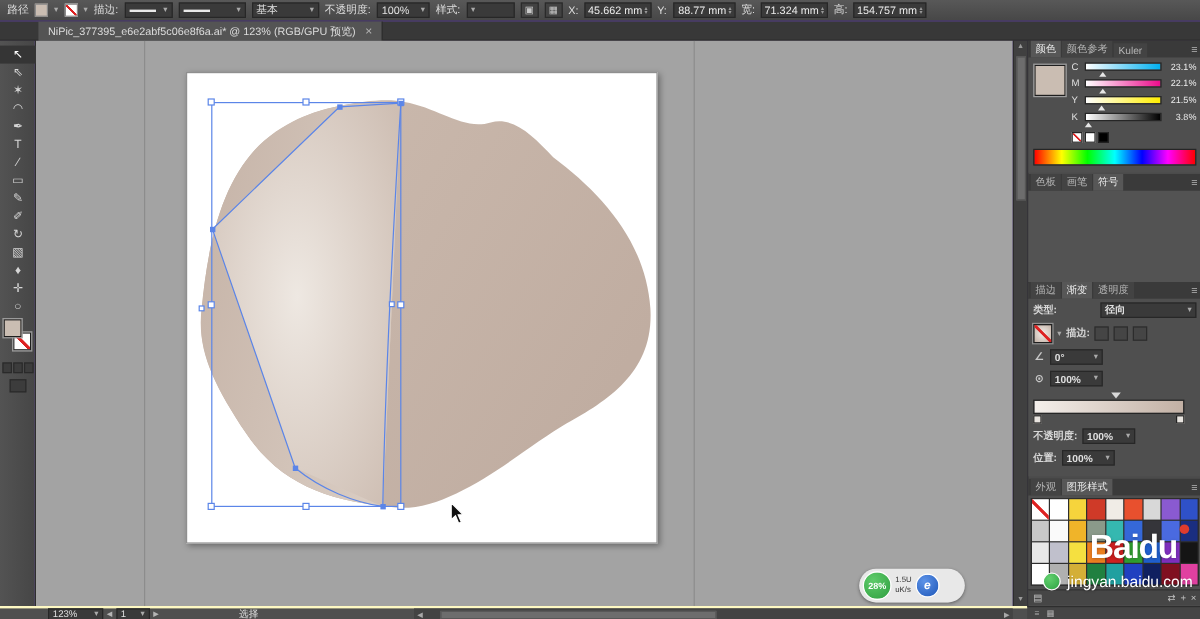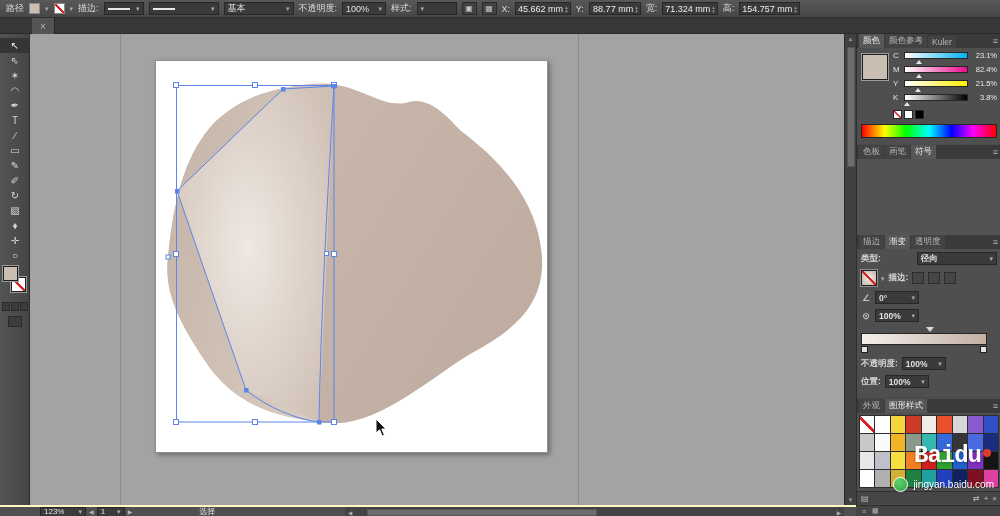--- a/index.html
+++ b/index.html
@@ -10,21 +10,21 @@
   
   .control-bar { position:absolute; top:0; left:0; width:1000px; height:18px;
     background:linear-gradient(#585858,#474747); border-bottom:1px solid #2e2e2e;
     display:flex; align-items:center; gap:5px; padding:0 6px; font-size:9px; white-space:nowrap; }
   .cb-label { color:#dedede; }
   .mini-swatch { width:11px; height:11px; border:1px solid #8a8a8a; background:#cabdb2; display:inline-block; }
   .none-swatch { background:#fff linear-gradient(45deg, transparent 42%, #d22 44%, #d22 56%, transparent 58%); }
   .dd { background:#3a3a3a; border:1px solid #272727; height:13px; display:inline-flex; align-items:center;
     justify-content:space-between; gap:3px; padding:0 3px; color:#e0e0e0; }
   .caret { font-size:7px; color:#aaa; line-height:1; }
-  .w40{width:40px}.w44{width:44px}.w56{width:70px}
+  .w40{width:40px}.w44{width:44px}.w56{width:56px}
   .line-preview { display:inline-block; width:22px; height:2px; background:#e8e8e8; }
   .icon-btn { width:15px; height:13px; background:#424242; border:1px solid #2a2a2a; color:#c8c8c8;
     display:inline-flex; align-items:center; justify-content:center; font-size:8px; }
   .field { background:#3a3a3a; border:1px solid #272727; height:13px; min-width:52px;
     display:inline-flex; align-items:center; justify-content:flex-end; gap:2px; padding:0 2px; color:#ececec; }
   .spin { display:inline-flex; flex-direction:column; font-size:5px; line-height:4px; color:#999; }
 
   
   .tab-bar { position:absolute; top:18px; left:0; width:1000px; height:16px; background:#383838; border-bottom:1px solid #2b2b2b; }
   .doc-tab { position:absolute; left:32px; top:0; height:16px; background:#545454; border-right:1px solid #272727;
@@ -134,24 +134,24 @@
   .net-widget { position:absolute; left:716px; top:474px; width:88px; height:28px; z-index:50;
     background:rgba(238,238,238,0.92); border-radius:14px; box-shadow:0 1px 3px rgba(0,0,0,0.4);
     display:flex; align-items:center; gap:3px; padding:2px 3px; }
   .net-circle { width:24px; height:24px; border-radius:50%; background:radial-gradient(circle at 35% 30%, #5ecb6a, #2e9e3f);
     color:#fff; font-size:7.5px; font-weight:bold; display:flex; align-items:center; justify-content:center; border:1px solid #fff; }
   .net-stats { display:flex; flex-direction:column; font-size:6.5px; line-height:8px; color:#333; }
   .net-globe { width:20px; height:20px; border-radius:50%; background:radial-gradient(circle at 35% 30%, #5d93e8, #1d56b8);
     color:#fff; font-size:10px; font-weight:bold; font-style:italic; display:flex; align-items:center; justify-content:center; border:1px solid #fff; }
 
   .watermark { position:absolute; right:6px; bottom:24px; z-index:60; text-align:right; color:#fff; }
-  .wm-line1 { font-size:24px; font-weight:bold; letter-spacing:-1px; line-height:38px;
-    text-shadow:0 1px 3px rgba(0,0,0,0.25); display:flex; align-items:flex-end; justify-content:flex-end;font-family:Liberation Mono, monospace; }
+  .wm-line1 { font-size:28px; font-weight:bold; letter-spacing:-1px; line-height:38px;
+    text-shadow:0 1px 3px rgba(0,0,0,0.25); display:flex; align-items:flex-start; justify-content:flex-end; }
   .wm-dot { width:8px; height:8px; border-radius:50%; background:#e03c2d; display:inline-block; margin:0 3px 18px 2px; }
-  .wm-line2 { display:flex; align-items:center; justify-content:flex-end; gap:5px; font-size:10px; margin-top:2px;
+  .wm-line2 { display:flex; align-items:center; justify-content:flex-end; gap:5px; font-size:13px; margin-top:2px;
     text-shadow:0 1px 2px rgba(0,0,0,0.3); }
   .wm-green { width:15px; height:15px; border-radius:50%; background:radial-gradient(circle at 35% 30%, #62d06e, #2fa243); display:inline-block; border:1px solid #fff; }
 </style>
 </head>
 <body>
 
 <div id="app">
 
   <div class="control-bar">
     <span class="cb-label">路径</span>
@@ -212,20 +212,21 @@
         <span>154.757 mm</span>
         <span class="spin">
           <span>▴</span>
           <span>▾</span>
         </span>
       </span>
   </div>
 
   <div class="tab-bar">
     <div class="doc-tab">
+      <span>NiPic_377395_e6e2abf5c06e8f6a.ai* @ 123% (RGB/GPU 预览)</span>
       <span class="tab-close">×</span>
     </div>
   </div>
 
   <div class="toolbar">
     <div style="padding-top:4px;">
         <div class="tool active">↖</div>
         <div class="tool">⇖</div>
         <div class="tool">✶</div>
         <div class="tool">◠</div>
@@ -336,21 +337,21 @@
               <div class="ch-slider" style="background: linear-gradient(to right, rgb(255, 255, 255), rgb(0, 176, 240));">
                 <div class="ch-thumb" style="left: 23.1%;"></div>
               </div>
               <span class="ch-value">23.1%</span>
             </div>
             <div class="ch-row">
               <span class="ch-label">M</span>
               <div class="ch-slider" style="background: linear-gradient(to right, rgb(255, 255, 255), rgb(236, 12, 140));">
                 <div class="ch-thumb" style="left: 22.1%;"></div>
               </div>
-              <span class="ch-value">82.4%</span>
+              <span class="ch-value">22.1%</span>
             </div>
             <div class="ch-row">
               <span class="ch-label">Y</span>
               <div class="ch-slider" style="background: linear-gradient(to right, rgb(255, 255, 255), rgb(255, 238, 0));">
                 <div class="ch-thumb" style="left: 21.5%;"></div>
               </div>
               <span class="ch-value">21.5%</span>
             </div>
             <div class="ch-row">
               <span class="ch-label">K</span>
@@ -520,20 +521,30 @@
           <div class="hs-thumb"></div>
         </div>
       <span class="hs-arrow">▶</span>
     </div>
   </div>
   <div class="br-strip">
     <span>≡</span>
     <span>▦</span>
   </div>
 
+  <div class="net-widget">
+    <div class="net-circle">
+        <span>28%</span>
+      </div>
+    <div class="net-stats">
+      <span>1.5U</span>
+      <span>uK/s</span>
+    </div>
+    <div class="net-globe">e</div>
+  </div>
 
   <div class="watermark">
     <div class="wm-line1">
       <span>Baidu</span>
       <span class="wm-dot"></span>
     </div>
     <div class="wm-line2">
       <span class="wm-green"></span>
       <span>jingyan.baidu.com</span>
     </div>

